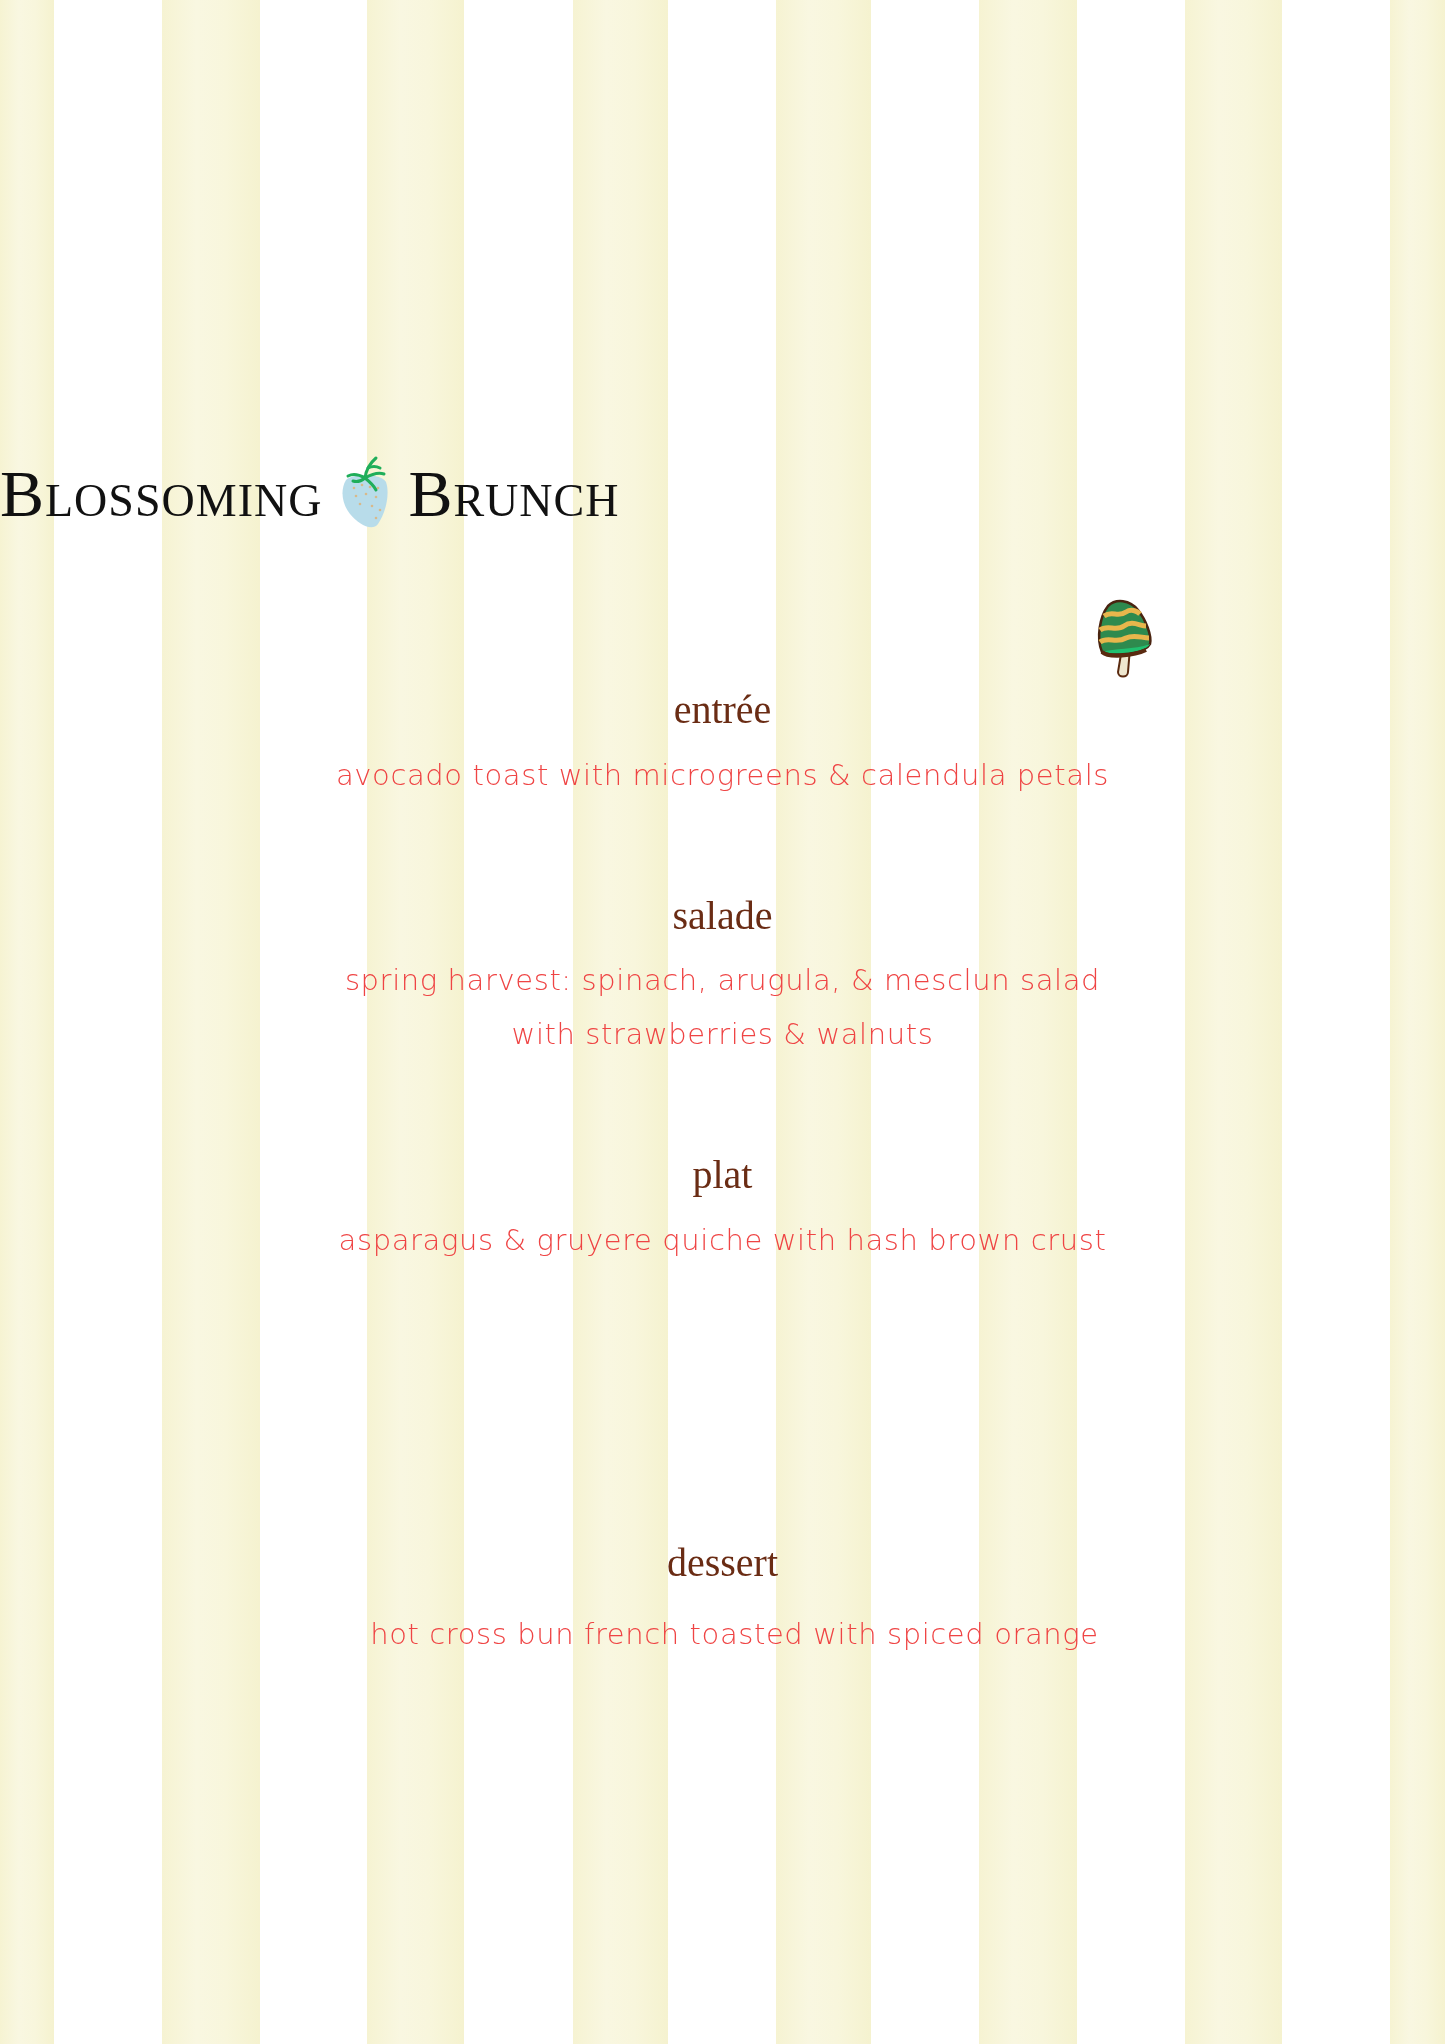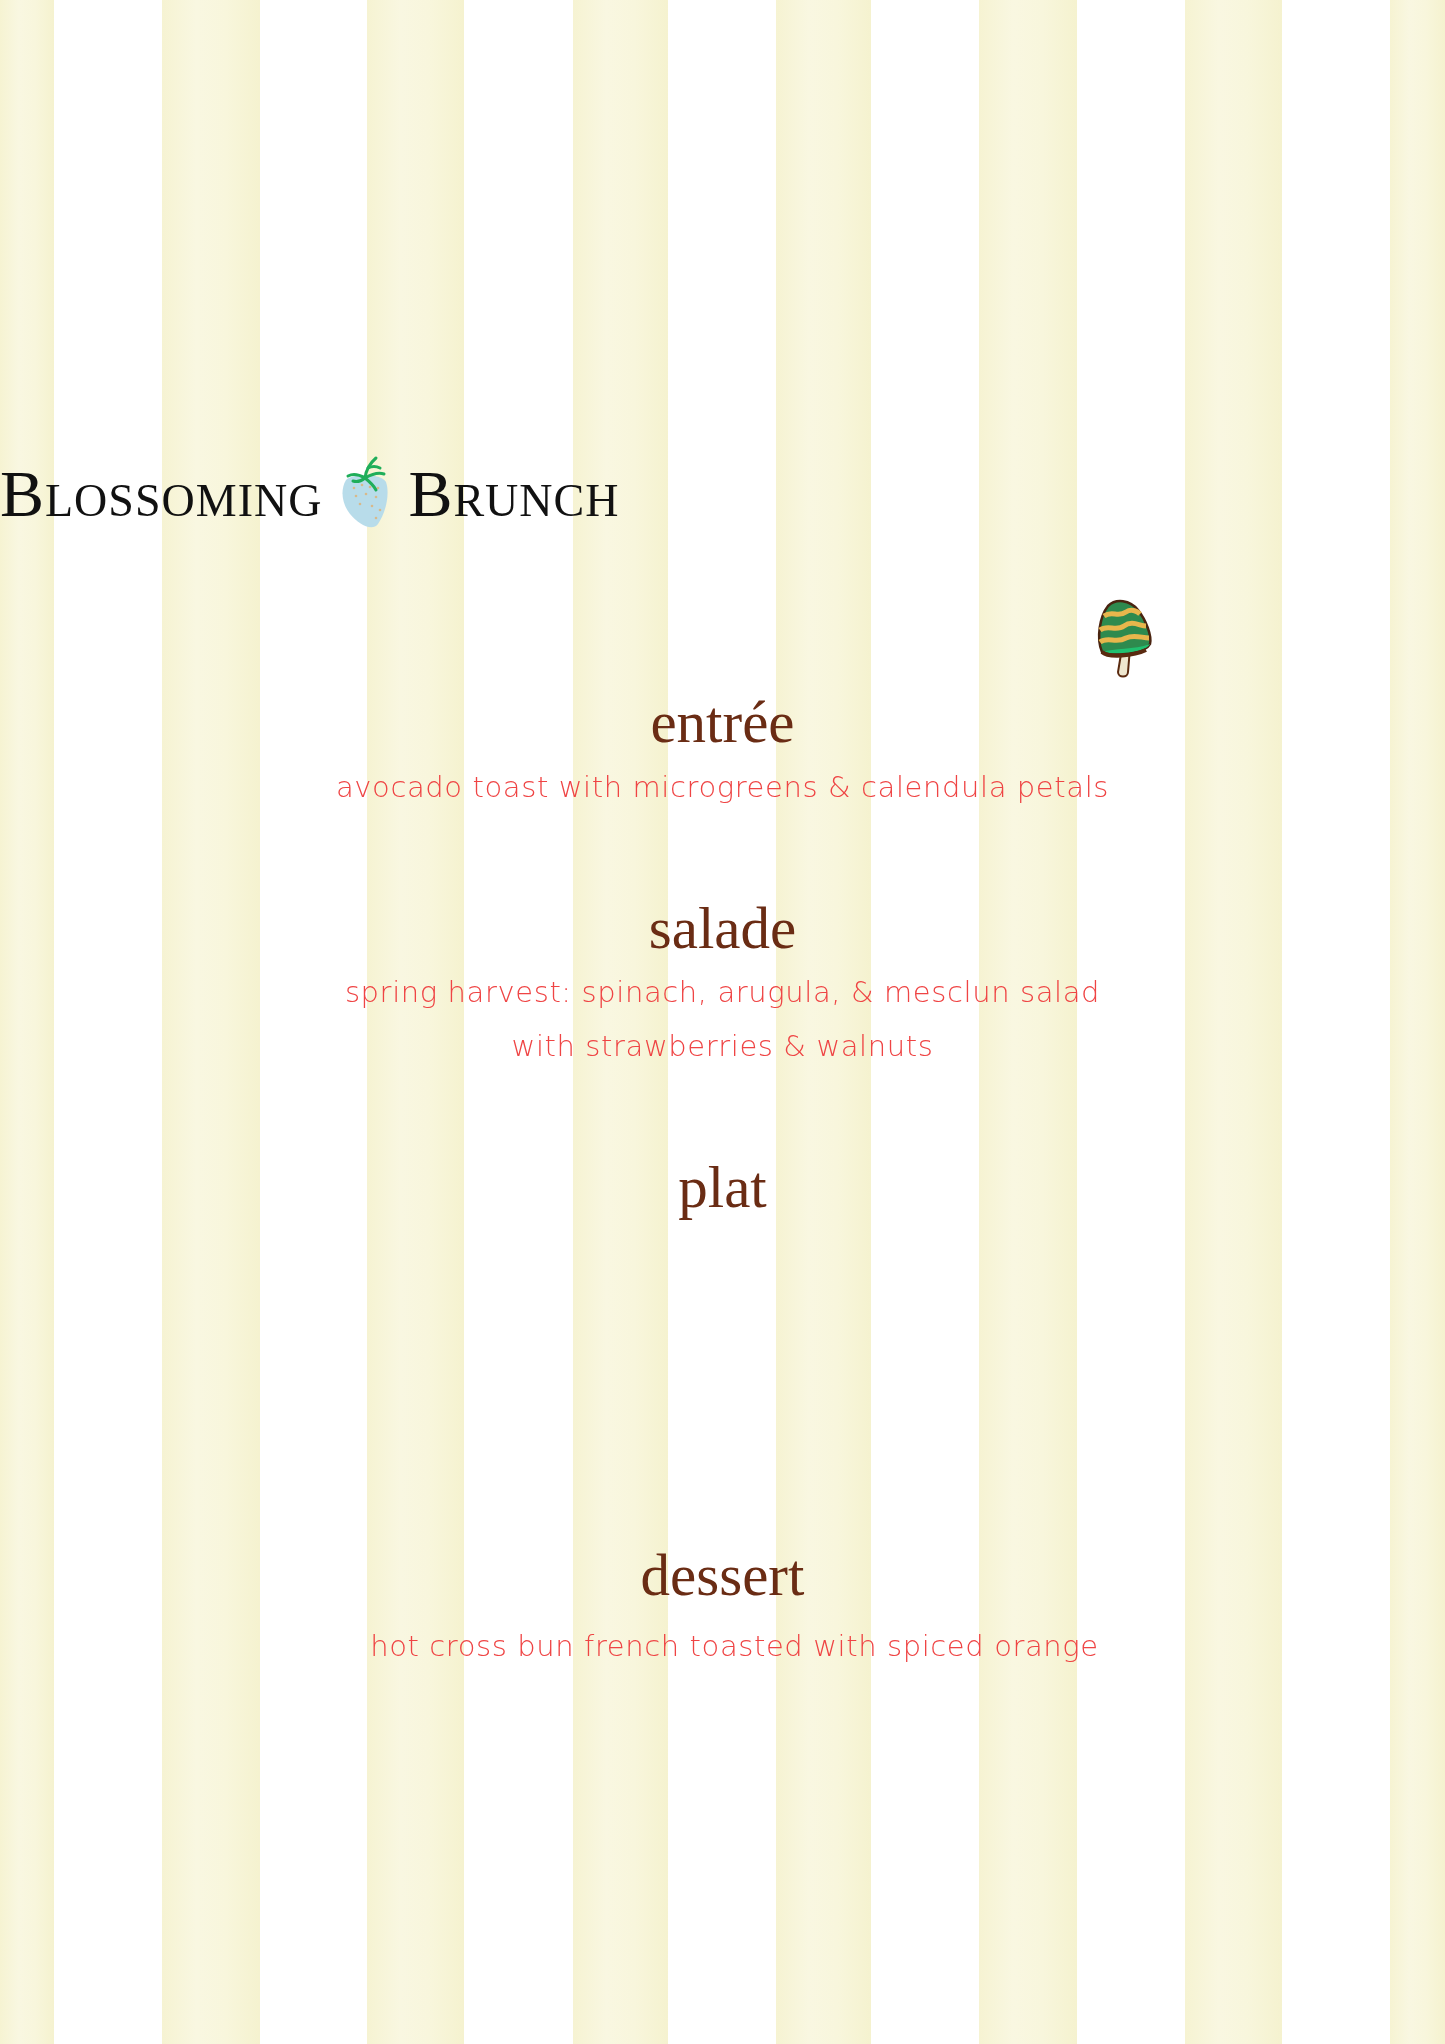--- a/index.html
+++ b/index.html
@@ -8,21 +8,21 @@
   .stripe { position: absolute; top: 0; height: 2044px;
     background: linear-gradient(90deg, #f6f3d2 0%, #f9f7e1 35%, #f8f6dc 65%, #f5f2cf 100%); }
   .title { position: absolute; left: 0; width: 1445px; top: 452px; 
     font-family: "Liberation Serif", "DejaVu Serif", serif; color: #111111;
     font-size: 66px; letter-spacing: 1px; white-space: nowrap; }
   .title .word { font-variant: small-caps; }
   .title .berry { display: inline-block; width: 58px; height: 78px; vertical-align: -14px; margin: 0 14px; }
   .mushroom { position: absolute; left: 1094px; top: 598px; width: 60px; height: 82px; }
   .section { position: absolute; left: 0; width: 1445px; text-align: center; }
   .heading { font-family: "Liberation Serif", "DejaVu Serif", serif; color: #6a2c14;
-    font-size: 59px; line-height: 48px; white-space: nowrap; margin-top: 12px; }
+    font-size: 40px; line-height: 48px; white-space: nowrap; }
   .desc { font-family: "DejaVu Sans", "Liberation Sans", sans-serif; font-weight: 300; color: #ef4444;
     font-size: 29px; line-height: 54px; letter-spacing: 0.6px; white-space: nowrap; }
 </style>
 </head>
 <body>
 
 <div class="page">
 
   <div class="stripe" style="left:0;width:54px;"></div>
   <div class="stripe" style="left:162px;width:98px;"></div>
@@ -78,20 +78,21 @@
   </div>
 
   <div class="section" style="top:892px;text-align:center;">
     <div class="heading">salade</div>
     <div class="desc" style="margin-top:13px;">spring harvest: spinach, arugula, &amp; mesclun salad</div>
     <div class="desc">with strawberries &amp; walnuts</div>
   </div>
 
   <div class="section" style="top:1151px;">
     <div class="heading">plat</div>
+    <div class="desc" style="margin-top:14px;">asparagus &amp; gruyere quiche with hash brown crust</div>
   </div>
 
 
   <div class="section" style="top:1539px;">
     <div class="heading">dessert</div>
     <div class="desc" style="margin-top:20px;margin-left:24px;">hot cross bun french toasted with spiced orange</div>
   </div>
 </div>
 
 </body></html>

